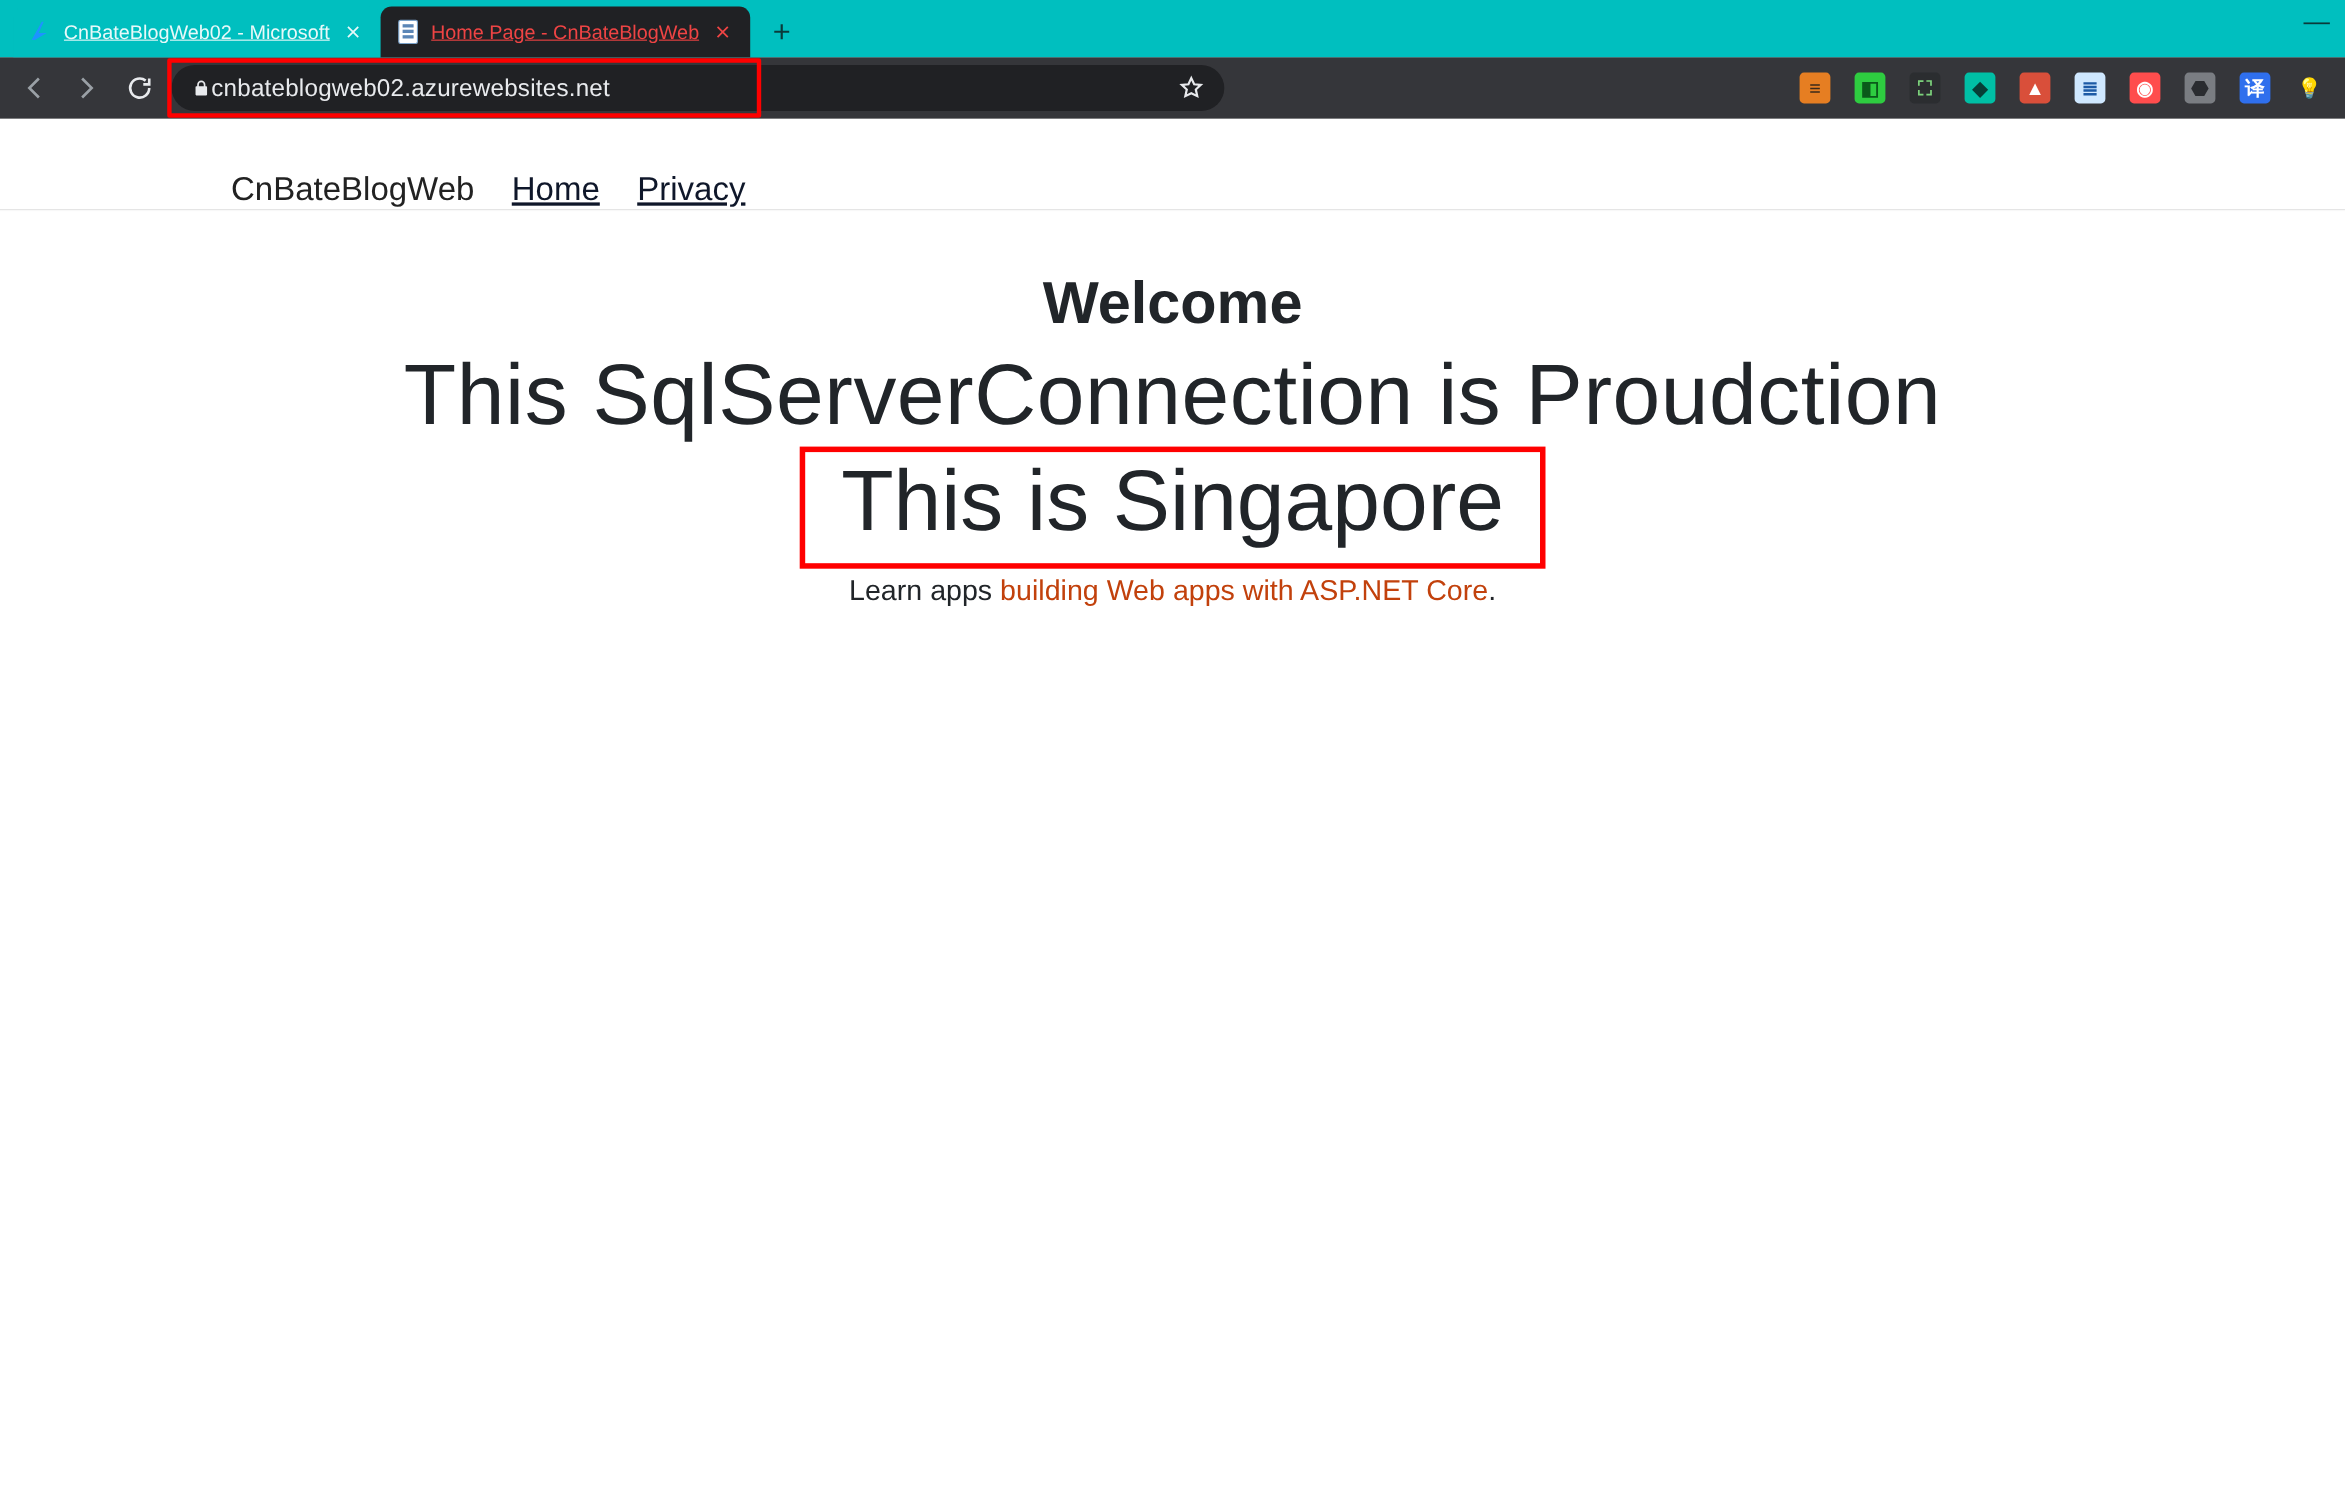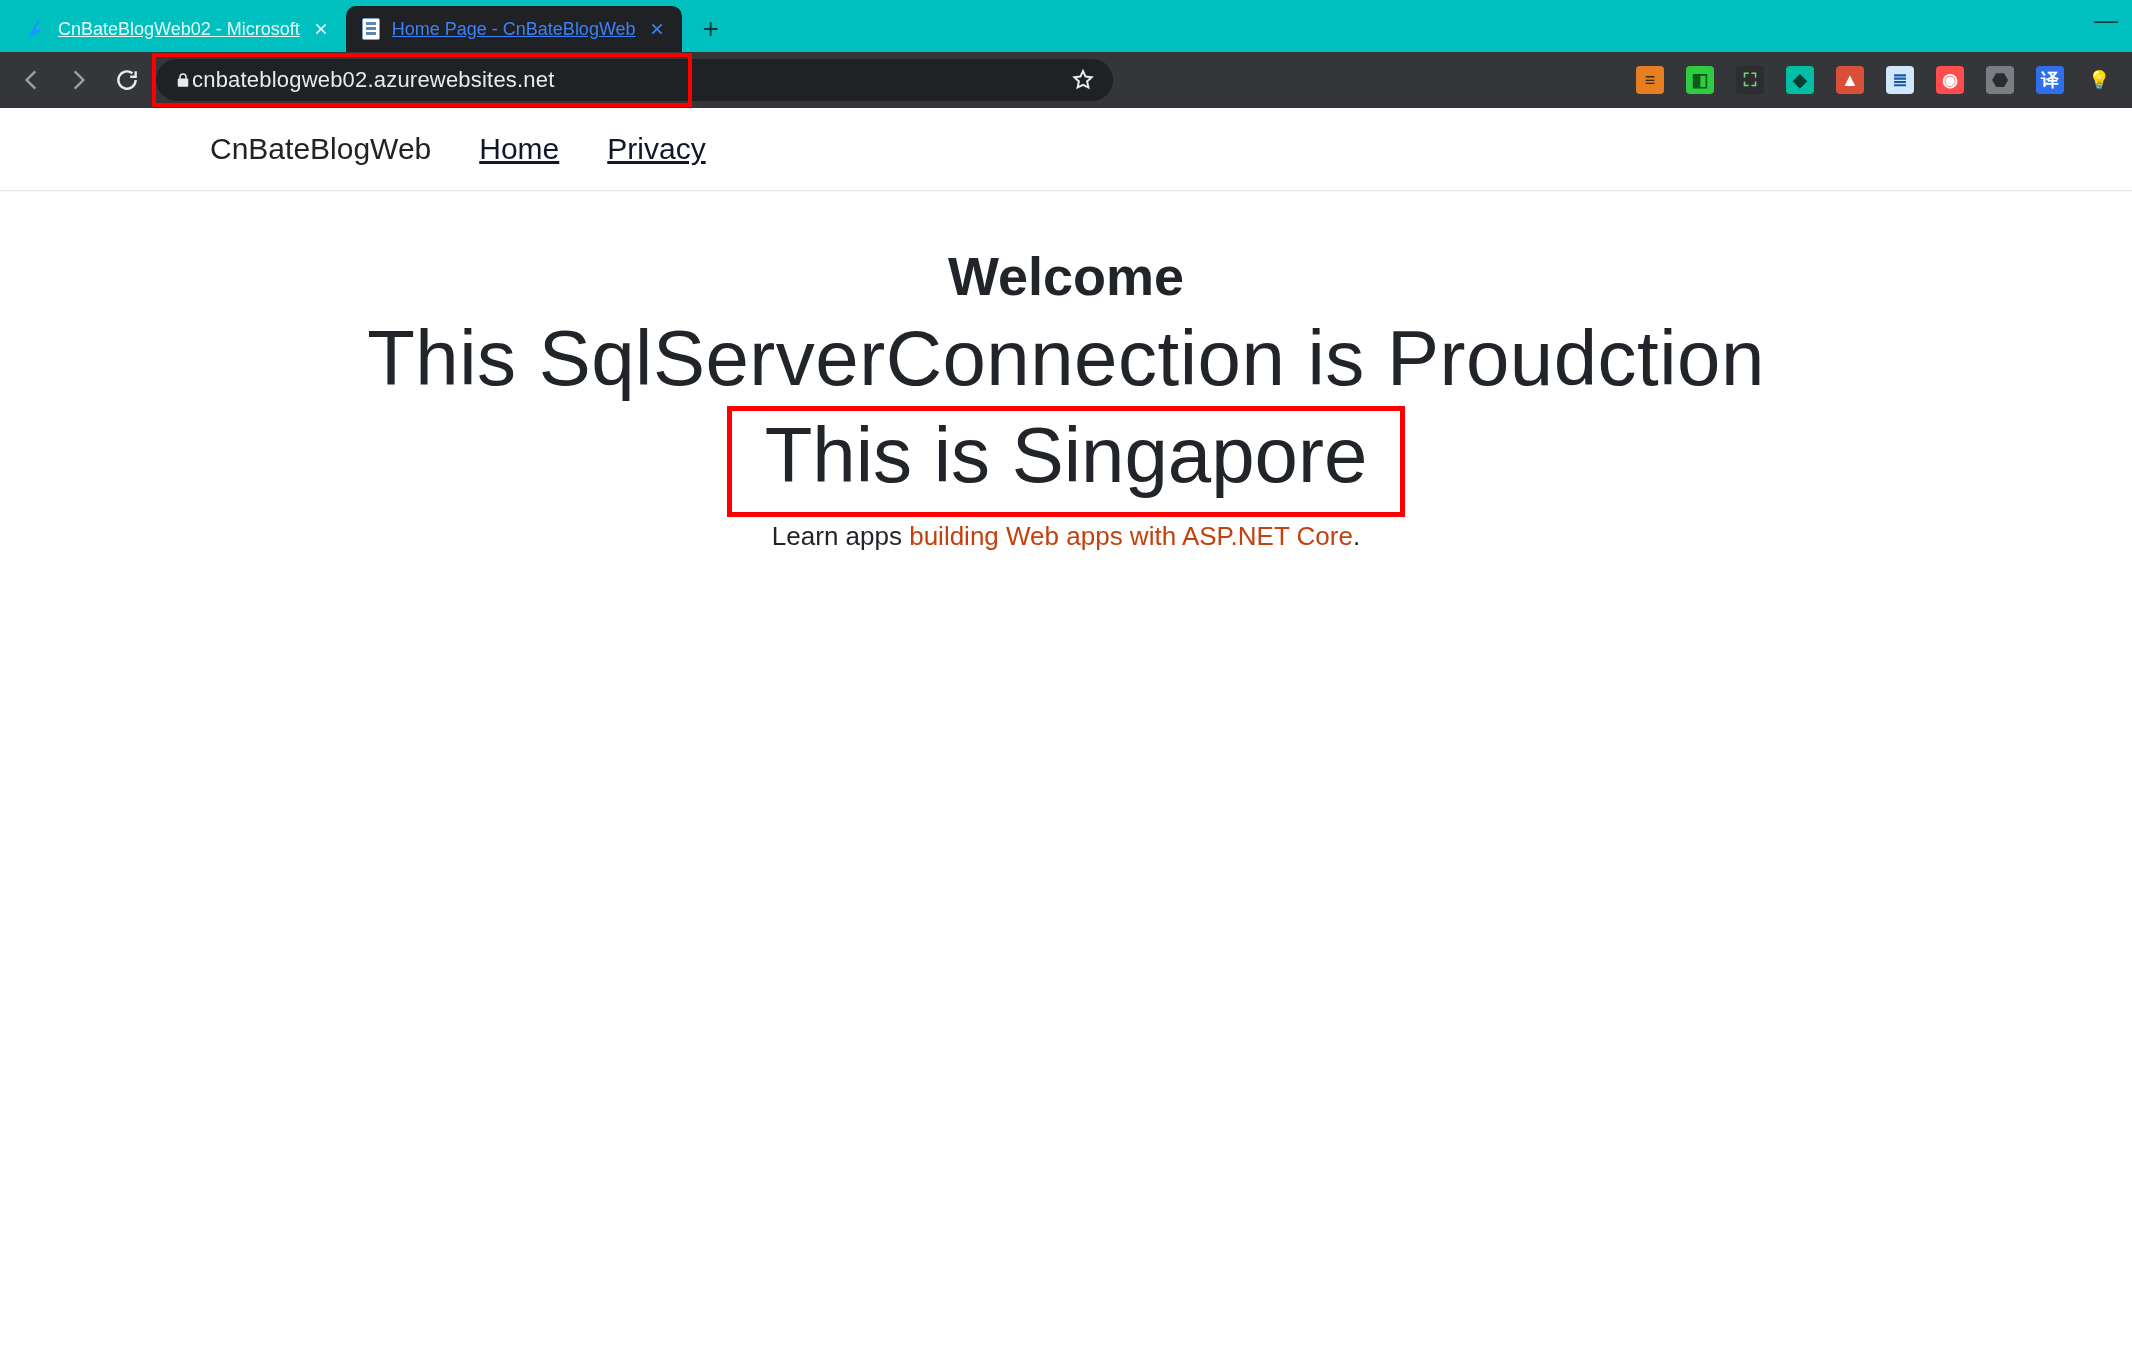--- a/index.html
+++ b/index.html
@@ -27,21 +27,21 @@
       padding: 0 14px 0 14px;
       gap: 10px;
       font-size: 18px;
       min-width: 280px;
       border-top-left-radius: 10px;
       border-top-right-radius: 10px;
       position: relative;
       cursor: default;
     }
     .tab.inactive { background: #00bfbf; color: #e8f9f9; }
-    .tab.active   { background: #202124; color: #3b82f6; }
+    .tab.active   { background: #202124; color: #ef4444; }
     .tab-favicon {
       width: 22px; height: 22px;
       display: inline-flex; align-items: center; justify-content: center;
       font-size: 16px;
     }
     .favicon-azure { color: #1d93ff; }
     .favicon-page  {
       width:18px; height:22px; background:#ffffff; border:1px solid #7aa2c9;
       border-radius:2px; position:relative;
     }
@@ -97,21 +97,21 @@
     .ext-icon {
       width:28px; height:28px; border-radius:4px;
       display:flex; align-items:center; justify-content:center;
       cursor:pointer; font-size:18px; font-weight:600;
     }
 
     
     .page { background:#ffffff; height: calc(100% - 108px); }
     .site-header {
       height: 83px; border-bottom:1px solid #e5e5e5;
-      display:flex; align-items:center; gap:48px; padding: 0 0 0 210px;
+      display:flex; align-items:flex-end; gap:34px; padding: 0 0 0 210px;
       box-shadow: 0 1px 0 rgba(0,0,0,0.02);
     }
     .brand { font-size:30px; color:#222; font-weight:400; }
     .nav-link { font-size:30px; color:#0f172a; cursor:pointer;text-decoration:underline; }
 
     .content { text-align:center; padding-top: 54px; color:#212529; }
     .h-welcome { font-size:54px; font-weight:700; }
     .h-env     { font-size:80px; font-weight:300; margin-top:6px; }
     .h-conn    { font-size:78px; font-weight:300; margin-top:6px; letter-spacing:0.5px; }
     .h-loc-wrap{ position:relative; display:inline-block; margin-top:6px; padding:0 30px 12px; }

